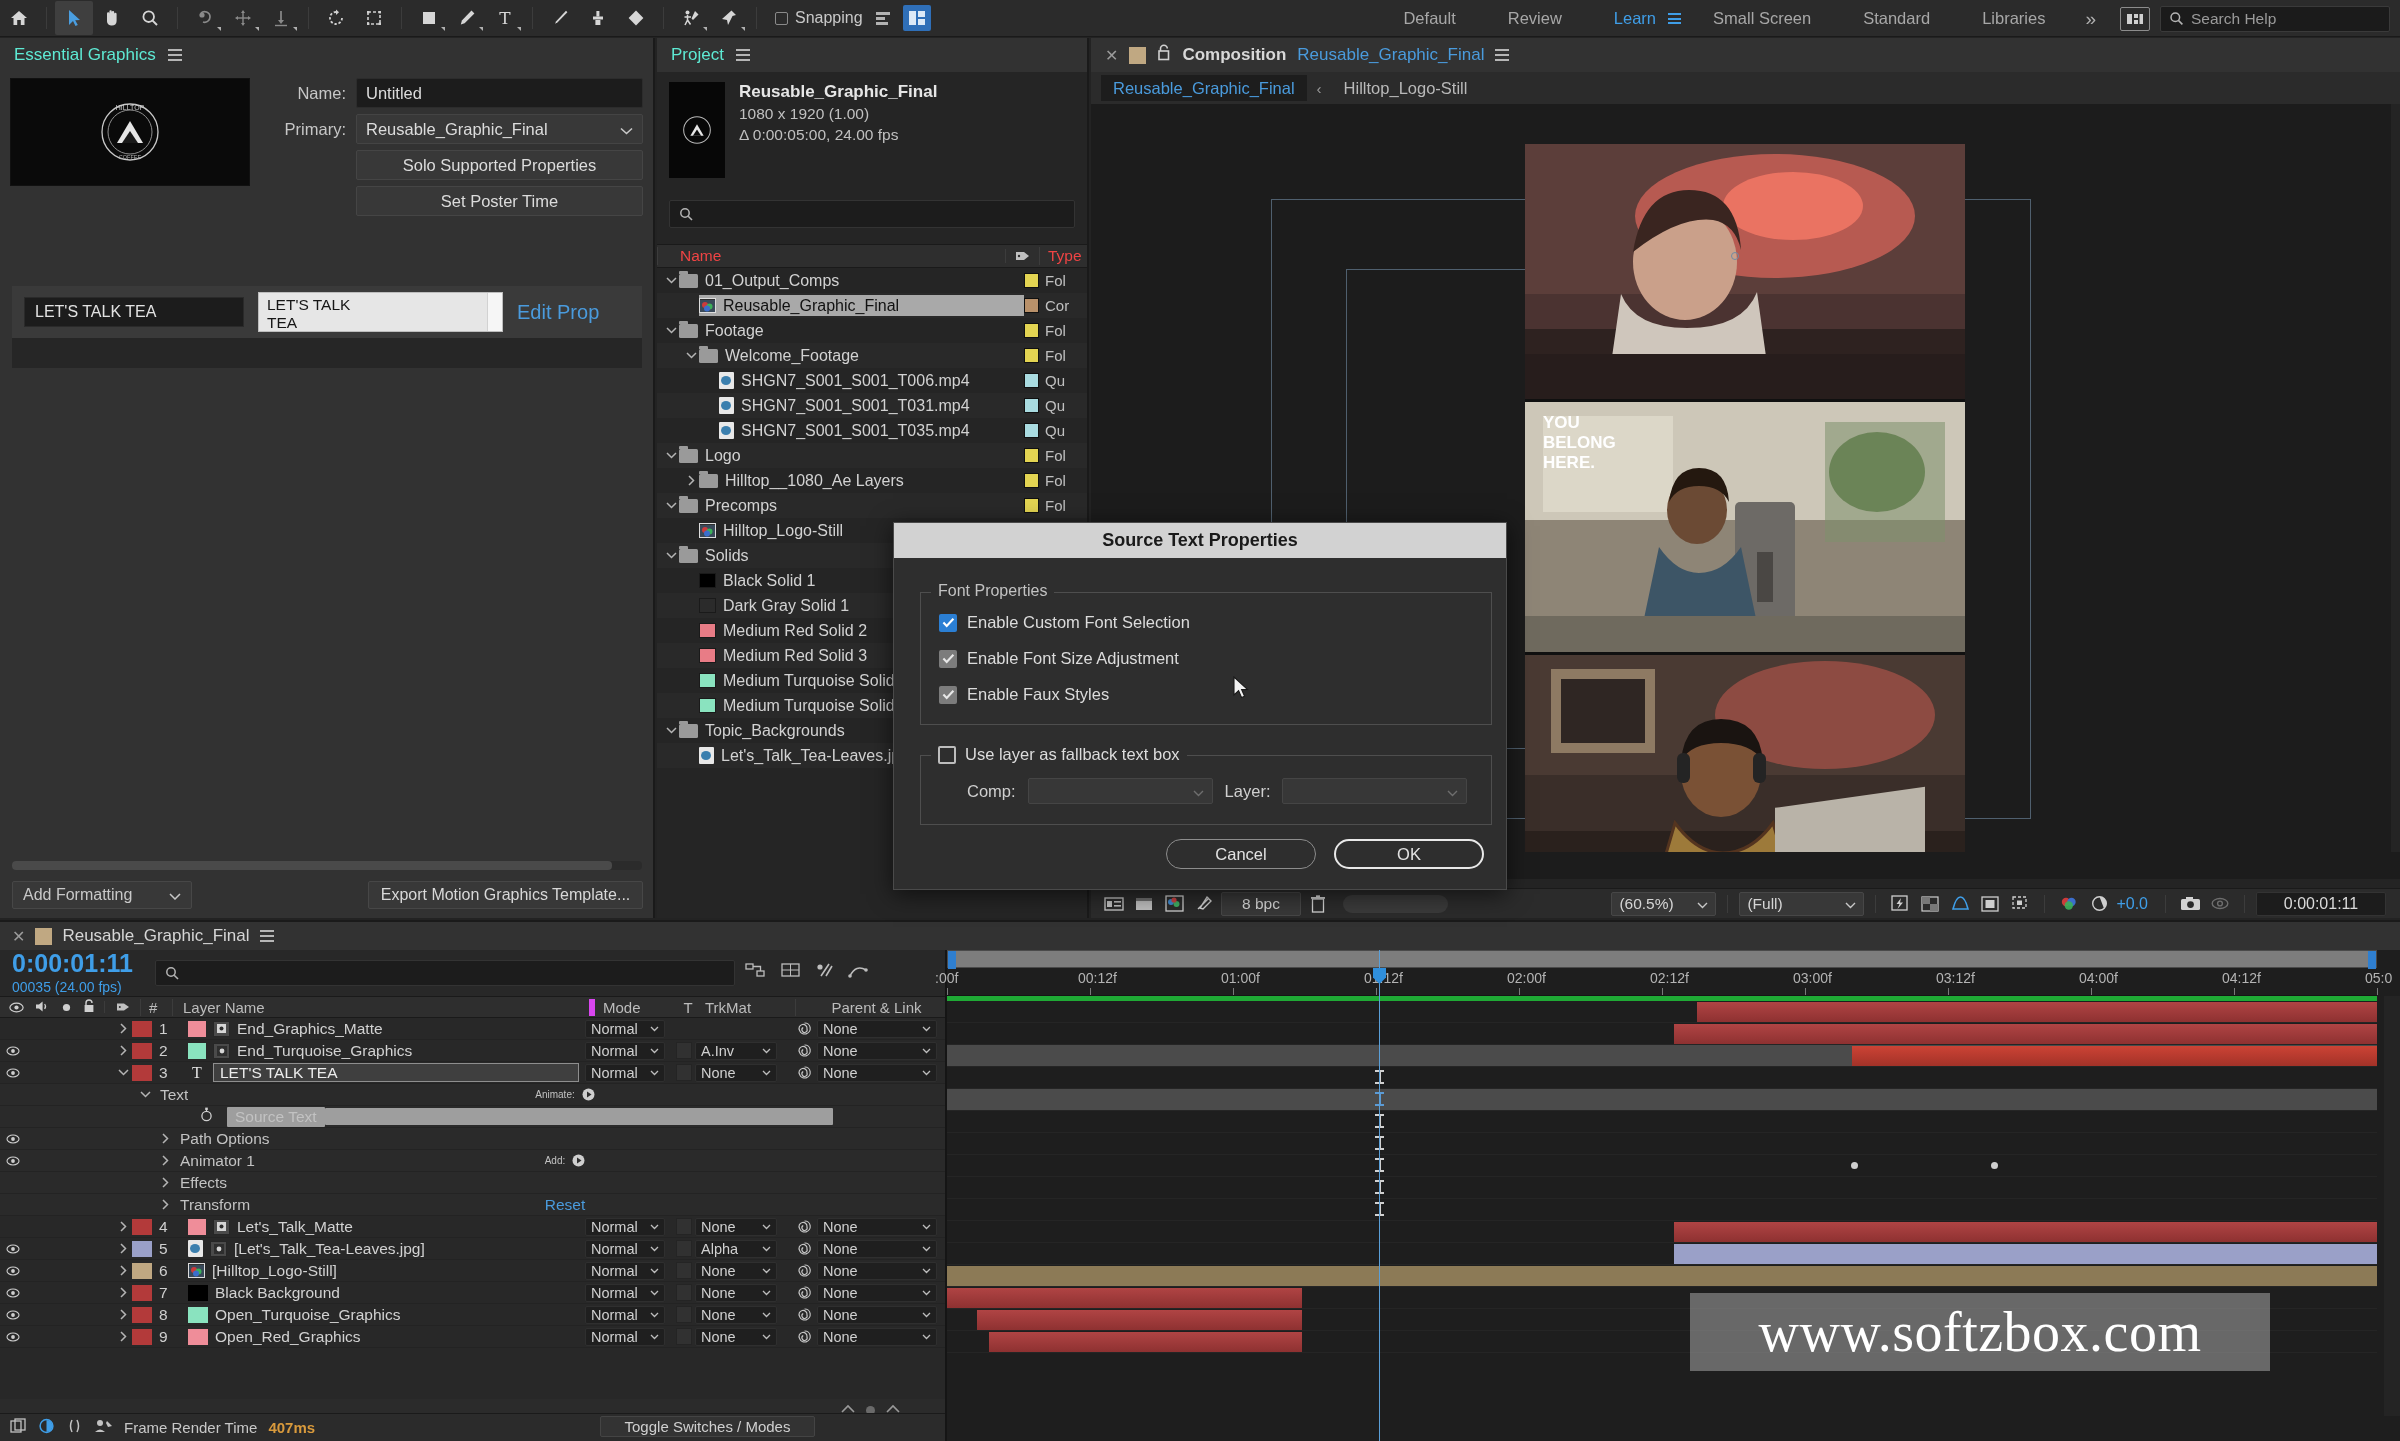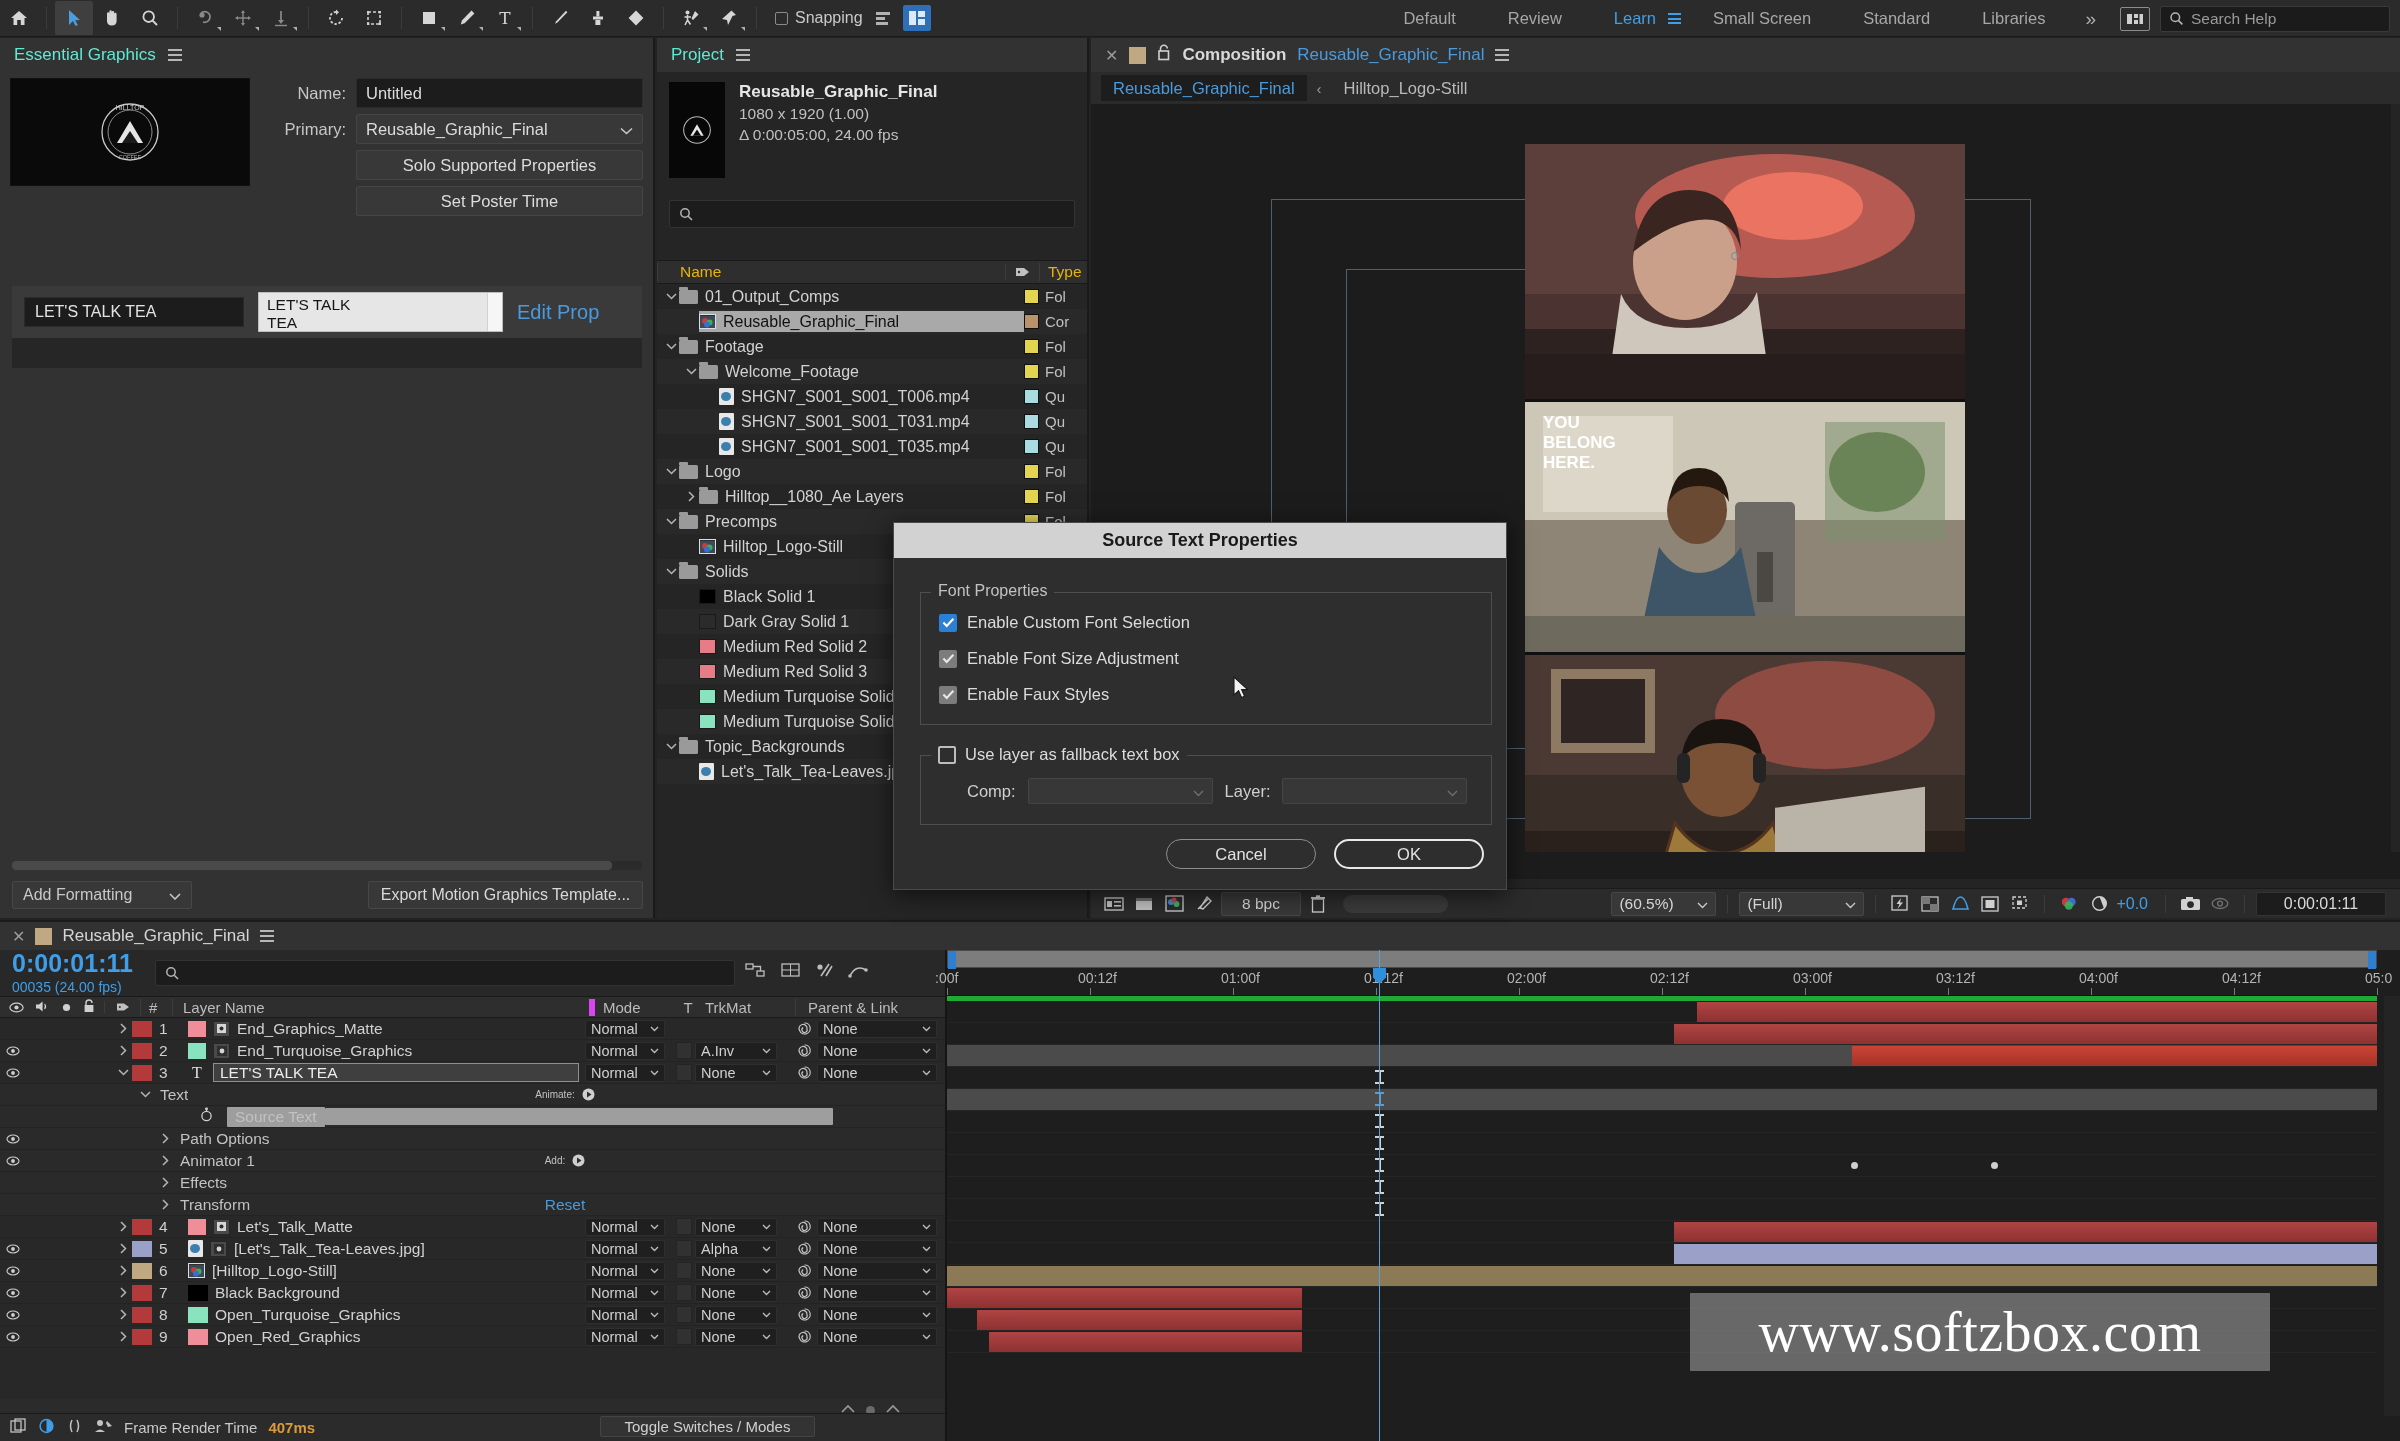--- a/index.html
+++ b/index.html
@@ -91,22 +91,22 @@
   .project {
     position:absolute; left:657px; top:38px; width:432px; height:880px; background:#252525;
     border-right:2px solid #1a1a1a;
   }
   .pj-info { display:flex; gap:14px; padding:10px 12px 0 12px; }
   .pj-thumb { width:56px;height:96px;background:#070707;display:flex;align-items:center;justify-content:center; }
   .pj-meta .n { font-size:17px;color:#e6e6e6;font-weight:bold; }
   .pj-meta .l { font-size:15.5px;color:#c0c0c0;margin-top:3px; }
   .pj-search { margin:22px 12px 0 12px;height:28px;background:#1c1c1c;border:1px solid #333;border-radius:2px;
       display:flex;align-items:center;padding:0 9px; }
-  .pj-colhead { margin-top:32px;height:24px;background:#2e2e2e;border-top:1px solid #1a1a1a;
-      border-bottom:1px solid #1a1a1a;display:flex;align-items:center;font-size:15.5px;color:#eab308; }
+  .pj-colhead { margin-top:16px;height:24px;background:#2e2e2e;border-top:1px solid #1a1a1a;
+      border-bottom:1px solid #1a1a1a;display:flex;align-items:center;font-size:15.5px;color:#ef4444; }
   .pj-colhead .cn { flex:1;padding-left:22px;border-left:1px solid #3c3c3c; }
   .pj-colhead .ctag { width:34px;display:flex;align-items:center;justify-content:center;border-left:1px solid #3c3c3c; }
   .pj-colhead .ctype { width:48px;padding-left:8px;border-left:1px solid #3c3c3c; }
   .pj-row { height:25px;display:flex;align-items:center;font-size:16px;color:#d2d2d2;position:relative; }
   .pj-row.alt { background:#292929; }
   .pj-row.sel .rowname { background:#a9a9a9;color:#111; }
   .rowname { flex:1;display:flex;align-items:center;gap:7px;height:21px;padding-right:6px; }
   .pj-swatch { width:15px;height:15px;border:1px solid #101010;flex:none; }
   .pj-type { width:48px;font-size:15px;color:#c0c0c0;padding-left:6px; }
   .chev { width:16px;display:flex;align-items:center;justify-content:center;color:#b4b4b4;font-size:13px;flex:none; }
@@ -164,21 +164,21 @@
   .lyr-head { position:absolute; left:0; top:74px; width:945px; height:22px; background:#2e2e2e;
       border-top:1px solid #1a1a1a;border-bottom:1px solid #1a1a1a; display:flex; align-items:center;
       font-size:15px;color:#bcbcbc; }
   .lh-sw { width:104px;display:flex;align-items:center;gap:11px;padding-left:9px; }
   .lh-tag { width:36px;display:flex;align-items:center;justify-content:center;border-left:1px solid #3c3c3c; }
   .lh-num { width:32px;padding-left:8px;border-left:1px solid #3c3c3c; }
   .lh-name { flex:1;padding-left:10px;border-left:1px solid #3c3c3c; }
   .lh-mode { width:88px;padding-left:8px;border-left:6px solid #d946ef; }
   .lh-t { width:22px;text-align:center; }
   .lh-trk { width:96px;padding-left:6px; }
-  .lh-par { width:150px;padding-left:12px;border-left:1px solid #3c3c3c; }
+  .lh-par { width:150px;padding-left:12px;border-left:1px solid #3c3c3c;text-align:center; }
 
   .lyr-list { position:absolute; left:0; top:96px; width:945px; height:390px; overflow:hidden; }
   .lrow { height:22px;display:flex;align-items:center;border-bottom:1px solid #232323;font-size:15.5px;color:#d2d2d2; }
   .lrow.sub { background:#2a2a2a; }
   .c-eye { width:26px;display:flex;align-items:center;justify-content:center; }
   .c-aud { width:26px; } .c-solo { width:26px; } .c-lock { width:26px; }
   .c-gap { width:10px; }
   .c-exp { width:18px;display:flex;align-items:center;justify-content:center;color:#b0b0b0;font-size:12px; }
   .c-lbl { width:20px;height:16px;flex:none; }
   .c-num { width:30px;padding-left:7px;color:#cfcfcf; }

